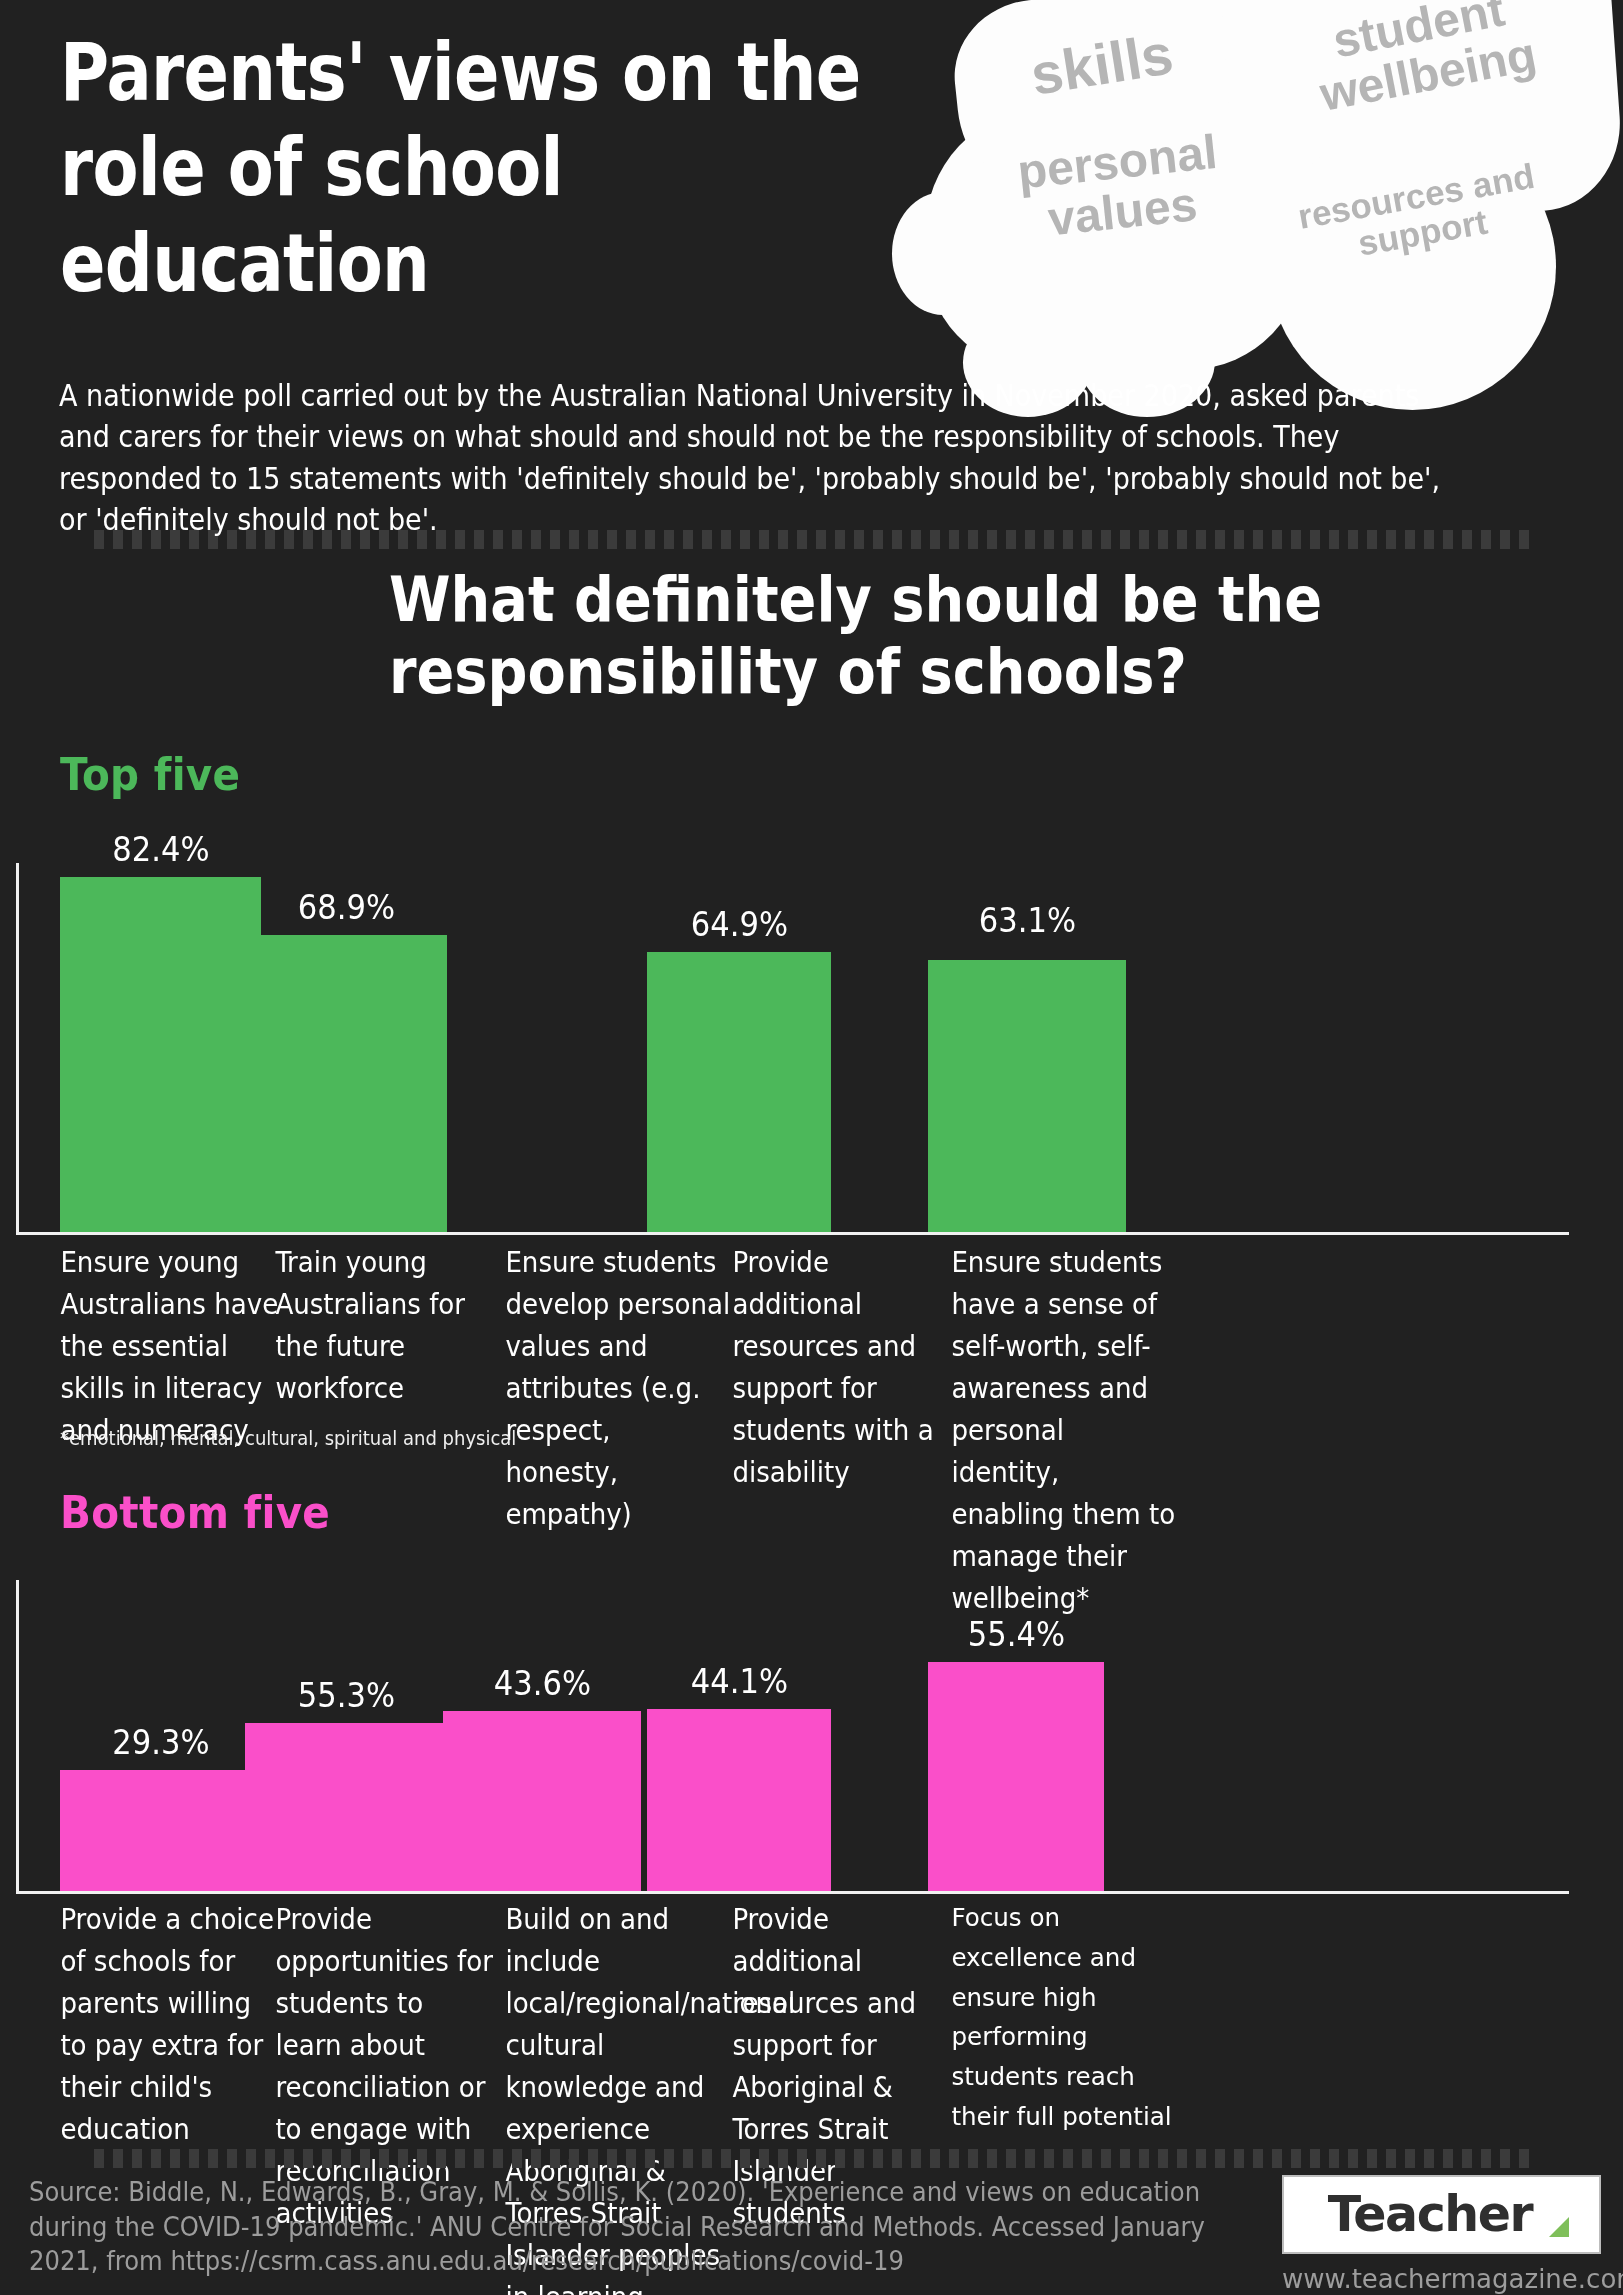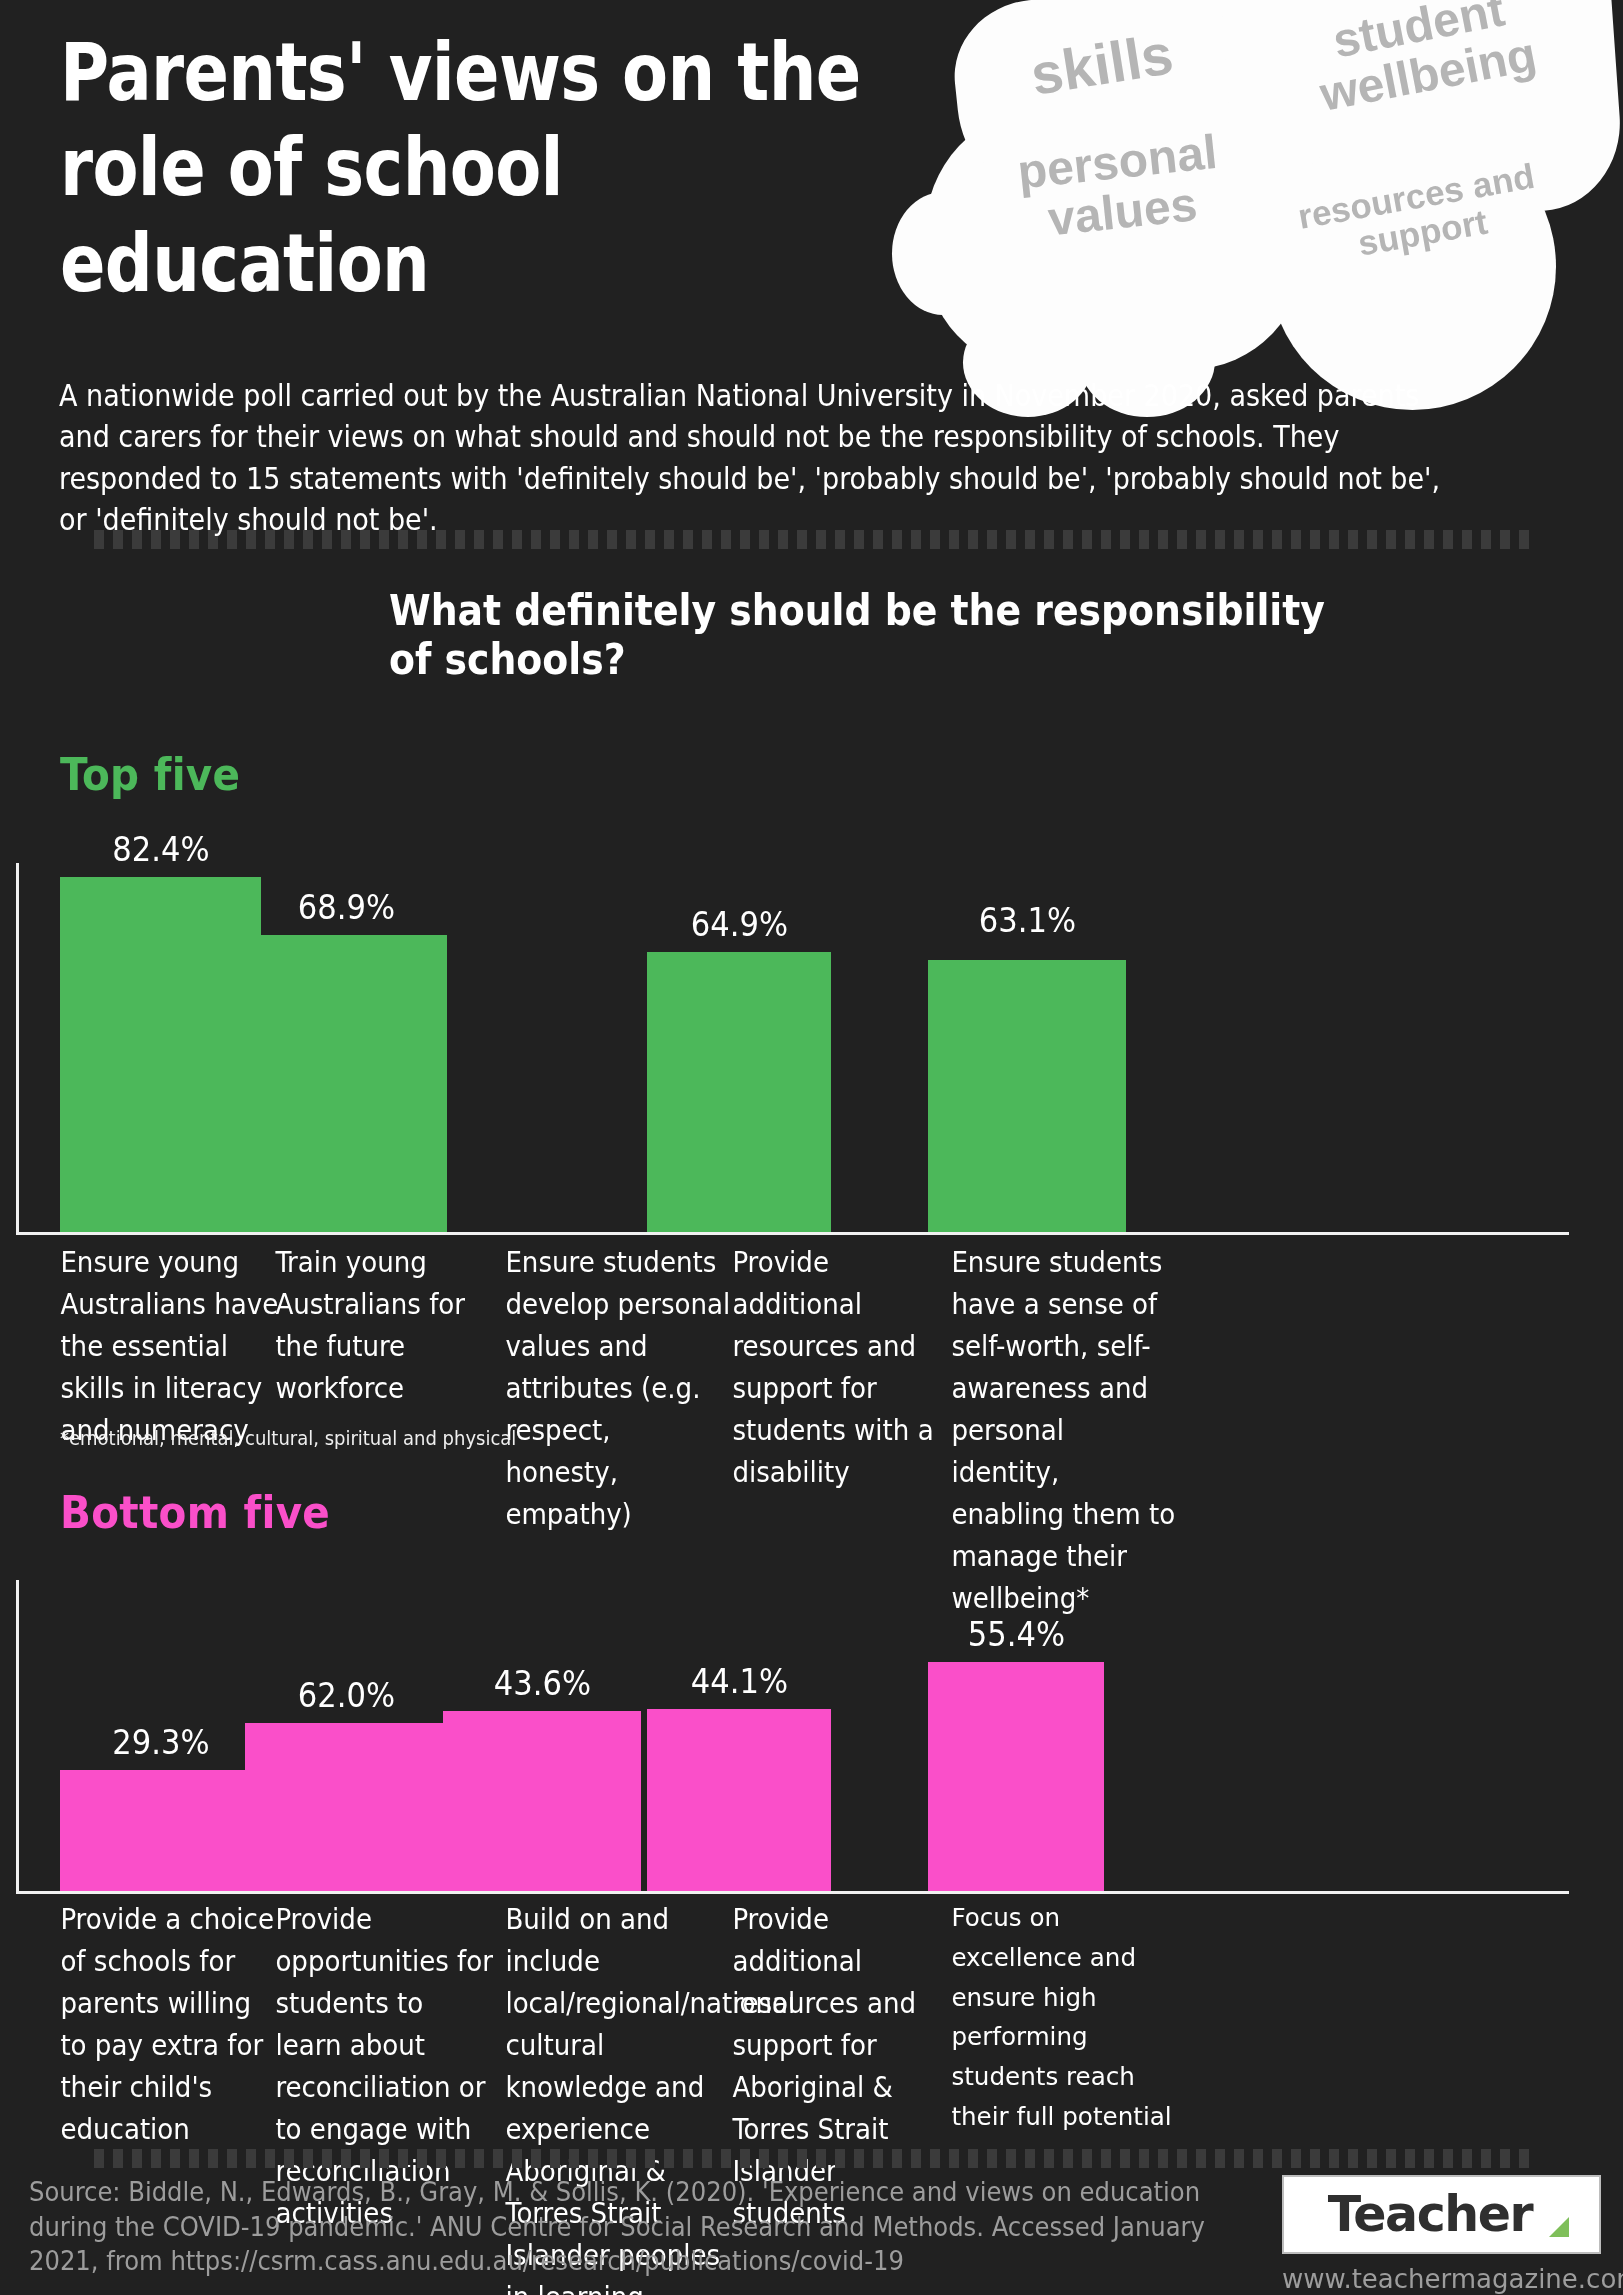--- a/index.html
+++ b/index.html
@@ -83,24 +83,24 @@
   
   .dotrule{
     position:absolute;height:19px;
     background-image:repeating-linear-gradient(to right,#3b3b3b 0px,#3b3b3b 9.6px,transparent 9.6px,transparent 19px);
   }
   .rule-top{left:94px;top:530px;width:1436px;}
   .rule-bottom{left:94px;top:2149px;width:1436px;}
 
   
   .qheading{
-    position:absolute;left:389px;top:587px;width:955px;
-    color:#ffffff;
-    font-family:"Liberation Sans Narrow","DejaVu Sans Condensed","Liberation Sans",sans-serif;
-    font-weight:bold;font-size:42px;line-height:1.16;
+    position:absolute;left:389px;top:564px;width:955px;
+    color:#ffffff;
+    font-family:"Liberation Sans Narrow","DejaVu Sans Condensed","Liberation Sans",sans-serif;
+    font-weight:bold;font-size:62px;line-height:1.16;
   }
 
   .sect-label{
     position:absolute;
     font-family:"Liberation Sans Narrow","DejaVu Sans Condensed","Liberation Sans",sans-serif;
     font-weight:bold;font-size:45px;letter-spacing:0.3px;
   }
   .label-top{left:60px;top:748px;color:#4CB85A;}
   .label-bottom{left:60px;top:1486px;color:#FA4FC9;}
 
@@ -241,21 +241,21 @@
 
   <div class="chart chart-bottom">
     <div class="axis-y" style="height: 314px;"></div>
     <div class="axis-x" style="width: 1553px; bottom: 0px;"></div>
     <div class="bars">
         <div class="bar-slot" style="left: 44px; width: 201px;">
           <div class="bar-val">29.3%</div>
           <div class="bar-rect" style="height: 121px; background: rgb(250, 79, 201);"></div>
         </div>
         <div class="bar-slot" style="left: 229px; width: 202px;">
-          <div class="bar-val">62.0%</div>
+          <div class="bar-val">55.3%</div>
           <div class="bar-rect" style="height: 168px; background: rgb(250, 79, 201);"></div>
         </div>
         <div class="bar-slot" style="left: 427px; width: 198px;">
           <div class="bar-val">43.6%</div>
           <div class="bar-rect" style="height: 180px; background: rgb(250, 79, 201);"></div>
         </div>
         <div class="bar-slot" style="left: 631px; width: 184px;">
           <div class="bar-val">44.1%</div>
           <div class="bar-rect" style="height: 182px; background: rgb(250, 79, 201);"></div>
         </div>

